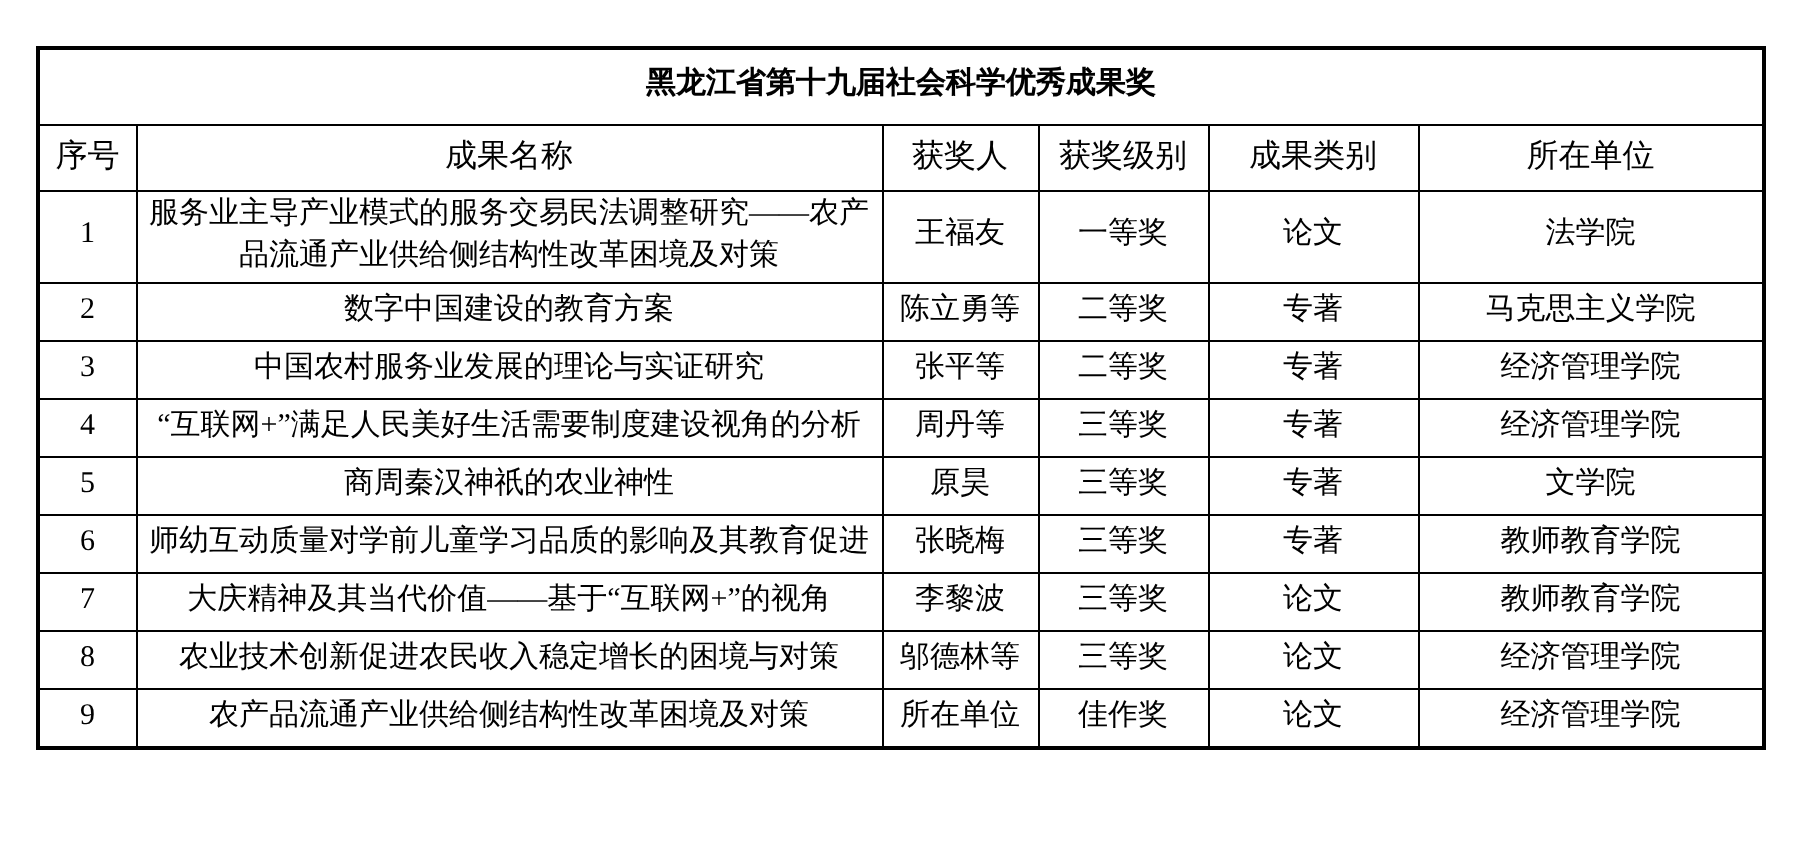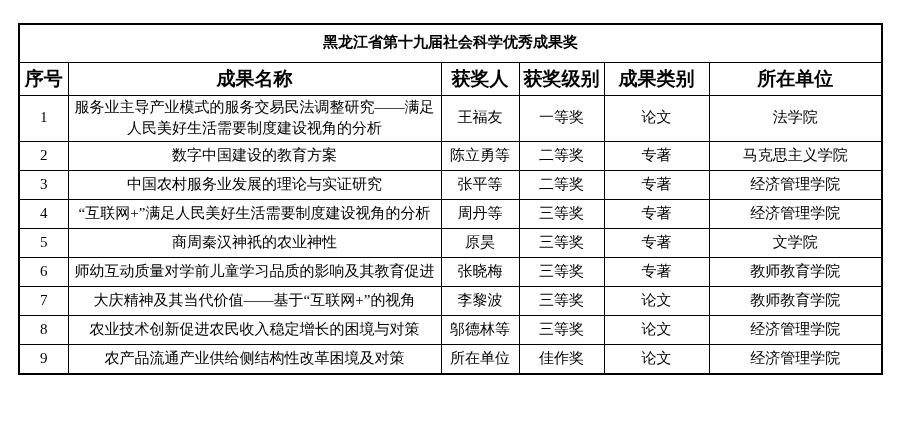--- a/index.html
+++ b/index.html
@@ -38,22 +38,22 @@
   }
   td.title-cell {
     height: 38px;
     font-size: 17px;
     font-weight: bold;
     text-align: center;
     border-bottom: 1px solid #000000;
   }
   tr.header-row th {
     height: 33px;
-    font-weight: bold;
-    font-size: 19px;
+    font-weight: normal;
+    font-size: 16px;
   }
   tbody tr.data-row td { height: 29px; }
   td.cell-achievement-name {
     text-align: left;
     padding-left: 9px;
     padding-right: 6px;
   }
 </style>
 </head>
 <body>
@@ -78,21 +78,21 @@
           <th>成果名称</th>
           <th>获奖人</th>
           <th>获奖级别</th>
           <th>成果类别</th>
           <th>所在单位</th>
         </tr>
       </tbody>
       <tbody>
           <tr class="data-row">
     <td class="cell-index">1</td>
-    <td class="cell-achievement-name">服务业主导产业模式的服务交易民法调整研究——满足人民美好生活需要制度建设视角的分析</td>
+    <td class="cell-achievement-name">服务业主导产业模式的服务交易民法调整研究——农产品流通产业供给侧结构性改革困境及对策</td>
     <td class="cell-winner">王福友</td>
     <td class="cell-award-level">一等奖</td>
     <td class="cell-category">论文</td>
     <td class="cell-unit">法学院</td>
   </tr>
           <tr class="data-row">
     <td class="cell-index">2</td>
     <td class="cell-achievement-name">数字中国建设的教育方案</td>
     <td class="cell-winner">陈立勇等</td>
     <td class="cell-award-level">二等奖</td>

